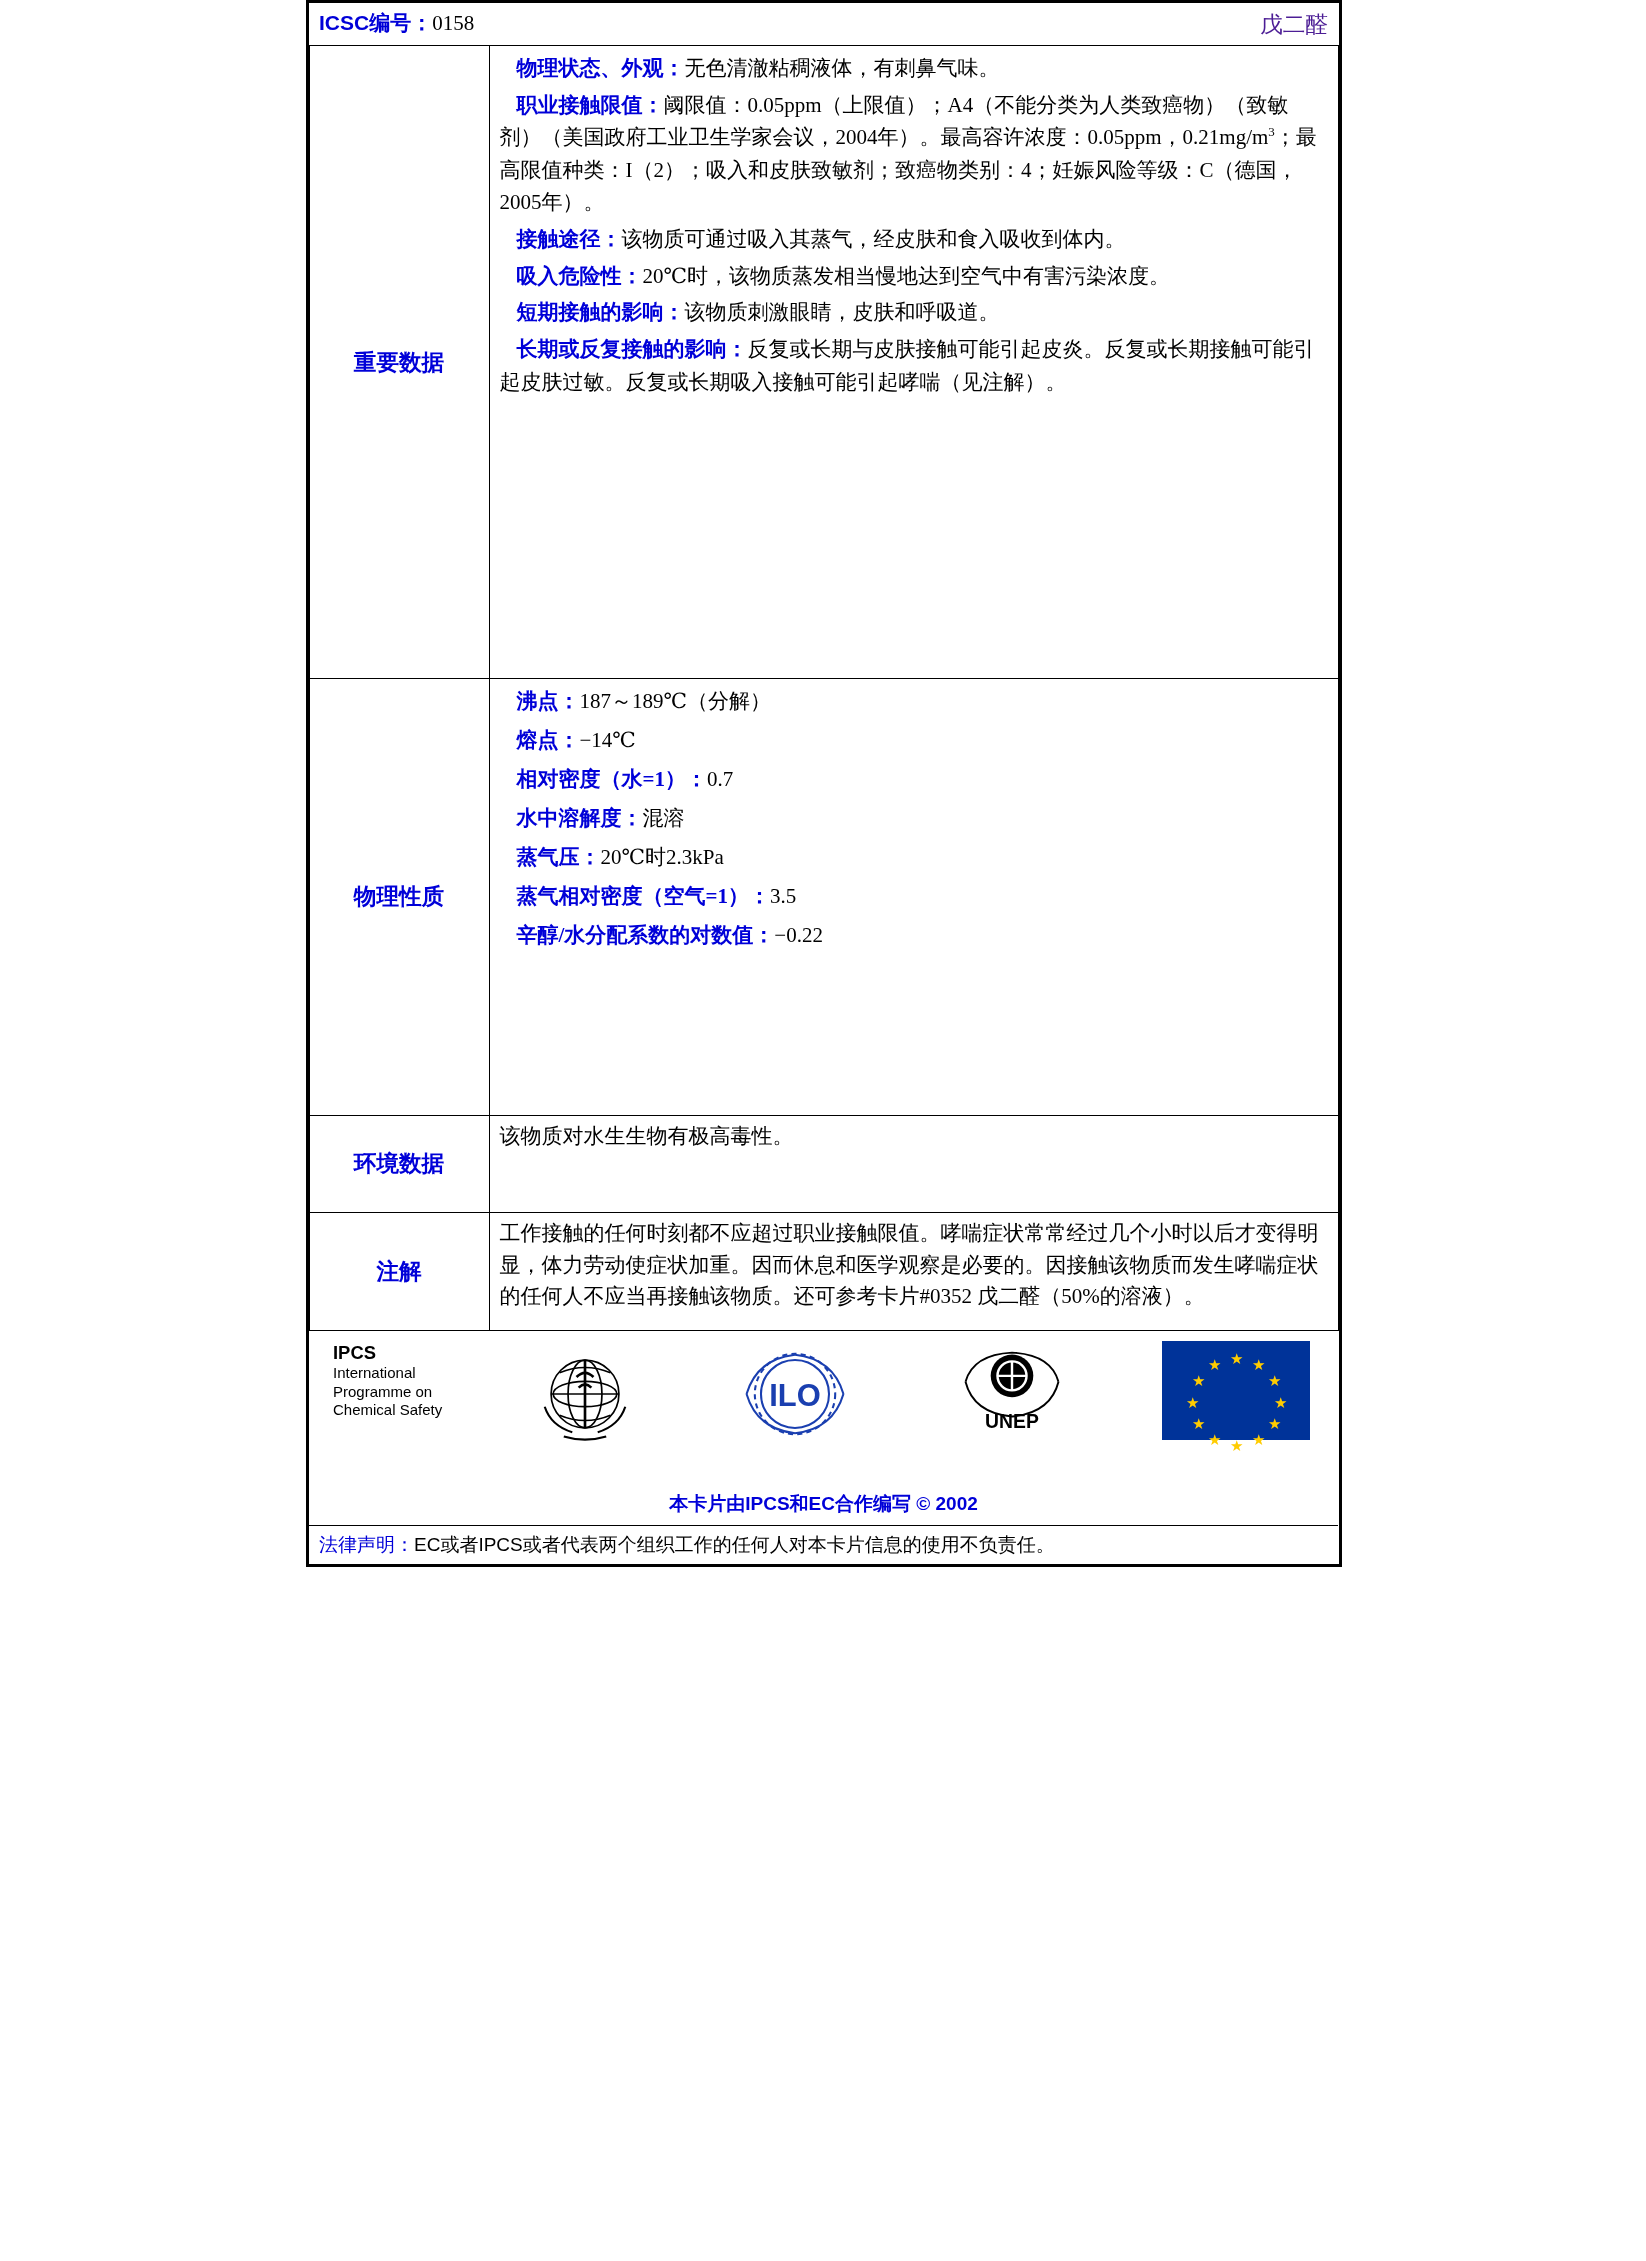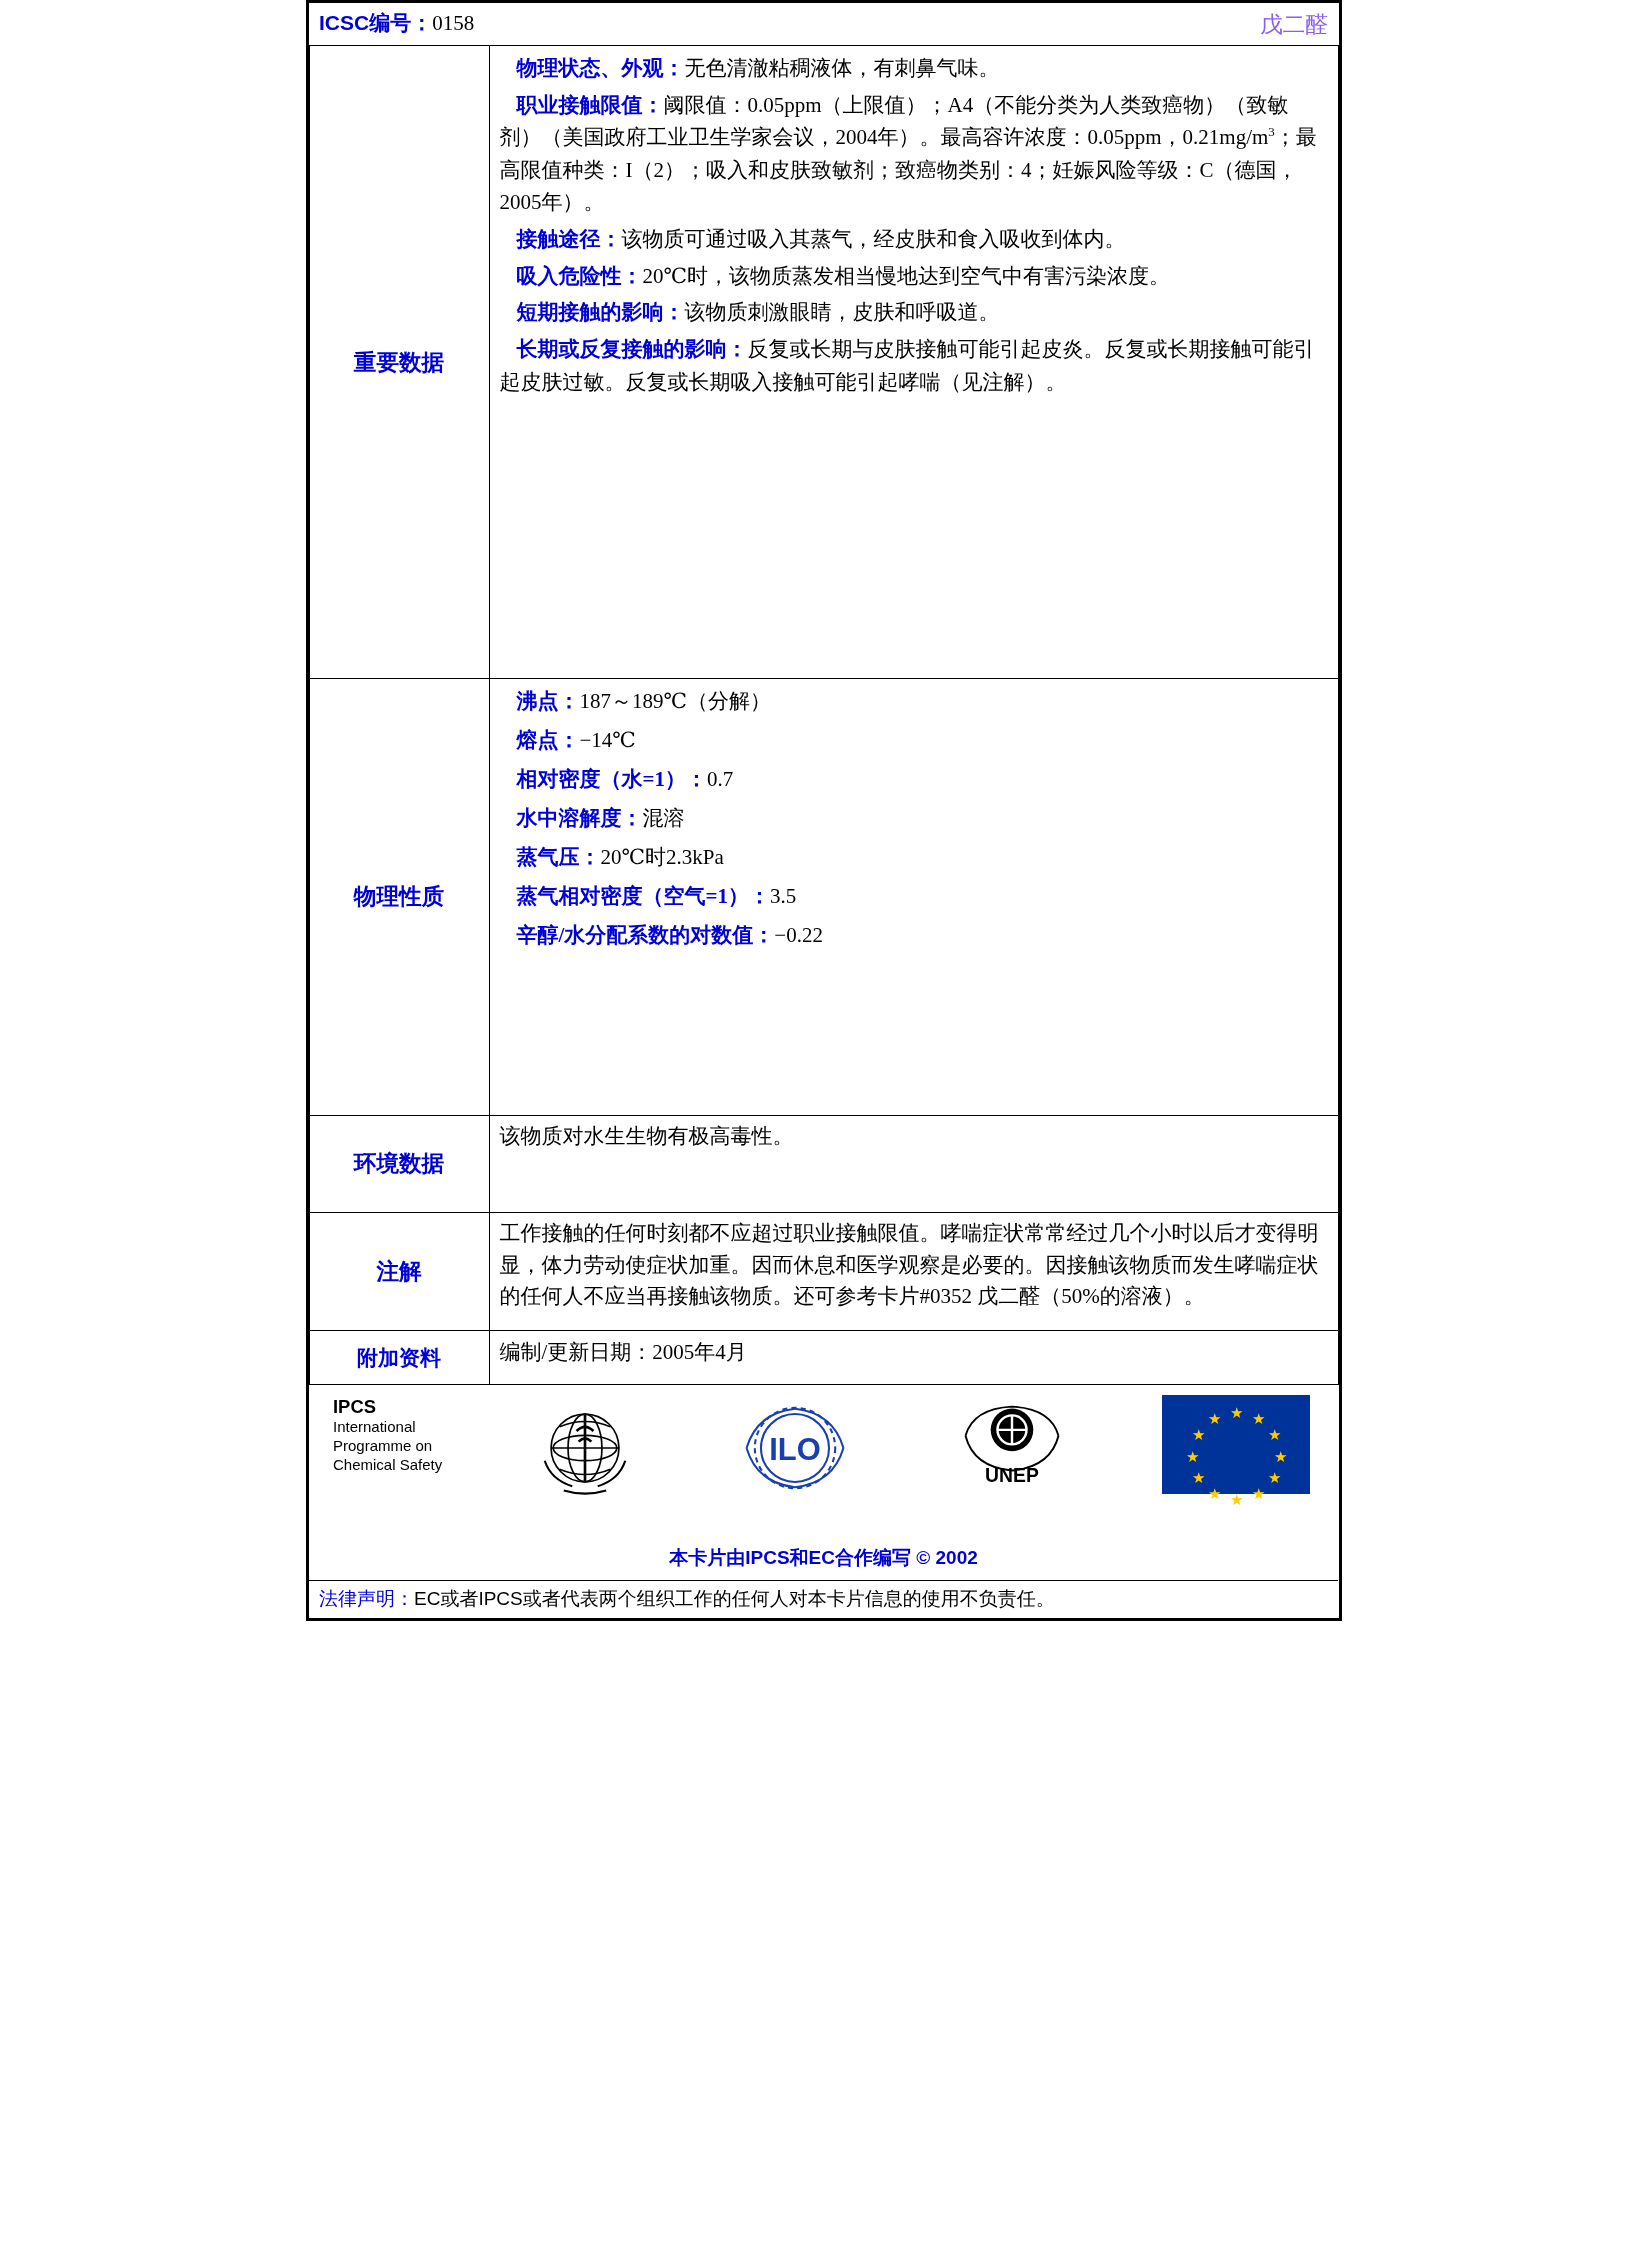--- a/index.html
+++ b/index.html
@@ -69,21 +69,21 @@
   }
   .icsc-val {
     color: #000;
     font-weight: normal;
     font-size: 21px;
     font-family: "Liberation Serif", serif;
   }
   .subst {
     float: right;
     font-size: 22.6px;
-    color: #8b5cf6;
+    color: #4c1d95;
   }
   .body-text {
     font-size: 21px;
     line-height: 1.55;
     color: #000;
   }
   .kw {
     color: #0000d8;
     font-weight: bold;
     padding-left: 17px;
@@ -205,24 +205,20 @@
         <tr>
           <td class="labelcell">环境数据</td>
           <td class="env-cell" style="height:85px;">该物质对水生生物有极高毒性。</td>
         </tr>
 
         <tr>
           <td class="labelcell">注解</td>
           <td class="note-cell" style="height:106px;">工作接触的任何时刻都不应超过职业接触限值。哮喘症状常常经过几个小时以后才变得明显，体力劳动使症状加重。因而休息和医学观察是必要的。因接触该物质而发生哮喘症状的任何人不应当再接触该物质。还可参考卡片#0352 戊二醛（50%的溶液）。</td>
         </tr>
 
-        <tr>
-          <td class="labelcell addl-label" style="height:42px;">附加资料</td>
-          <td class="addl-cell">编制/更新日期：2005年4月</td>
-        </tr>
 
         <tr>
           <td colspan="2" style="padding:0;border-left:none;border-right:none;">
             <div class="logos">
 
               <div class="ipcs-text">
                 <b>IPCS</b><br>
                 <span>International</span><br>
                 <span>Programme on</span><br>
                 <span>Chemical Safety</span>

